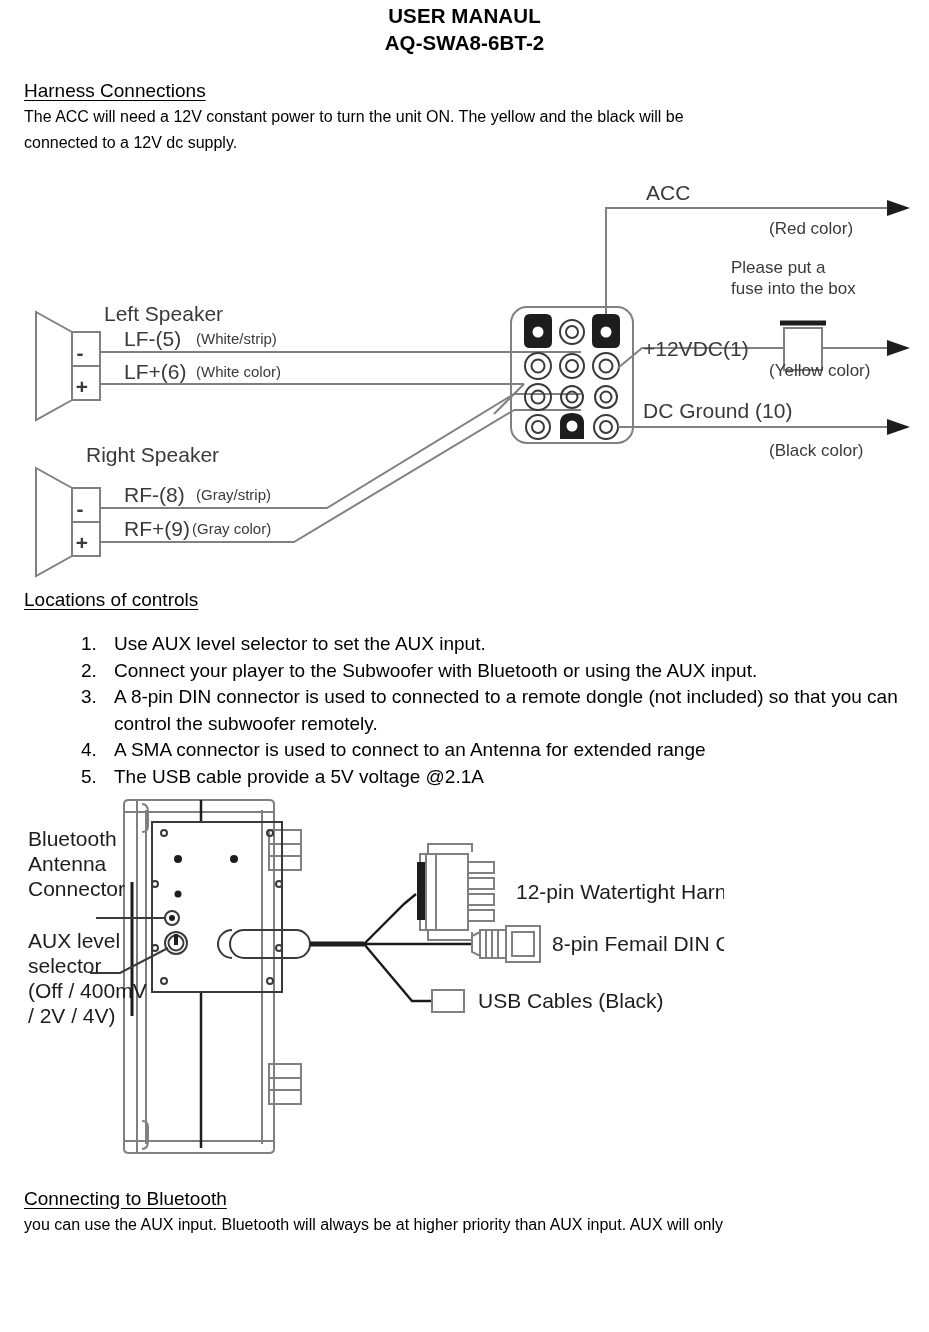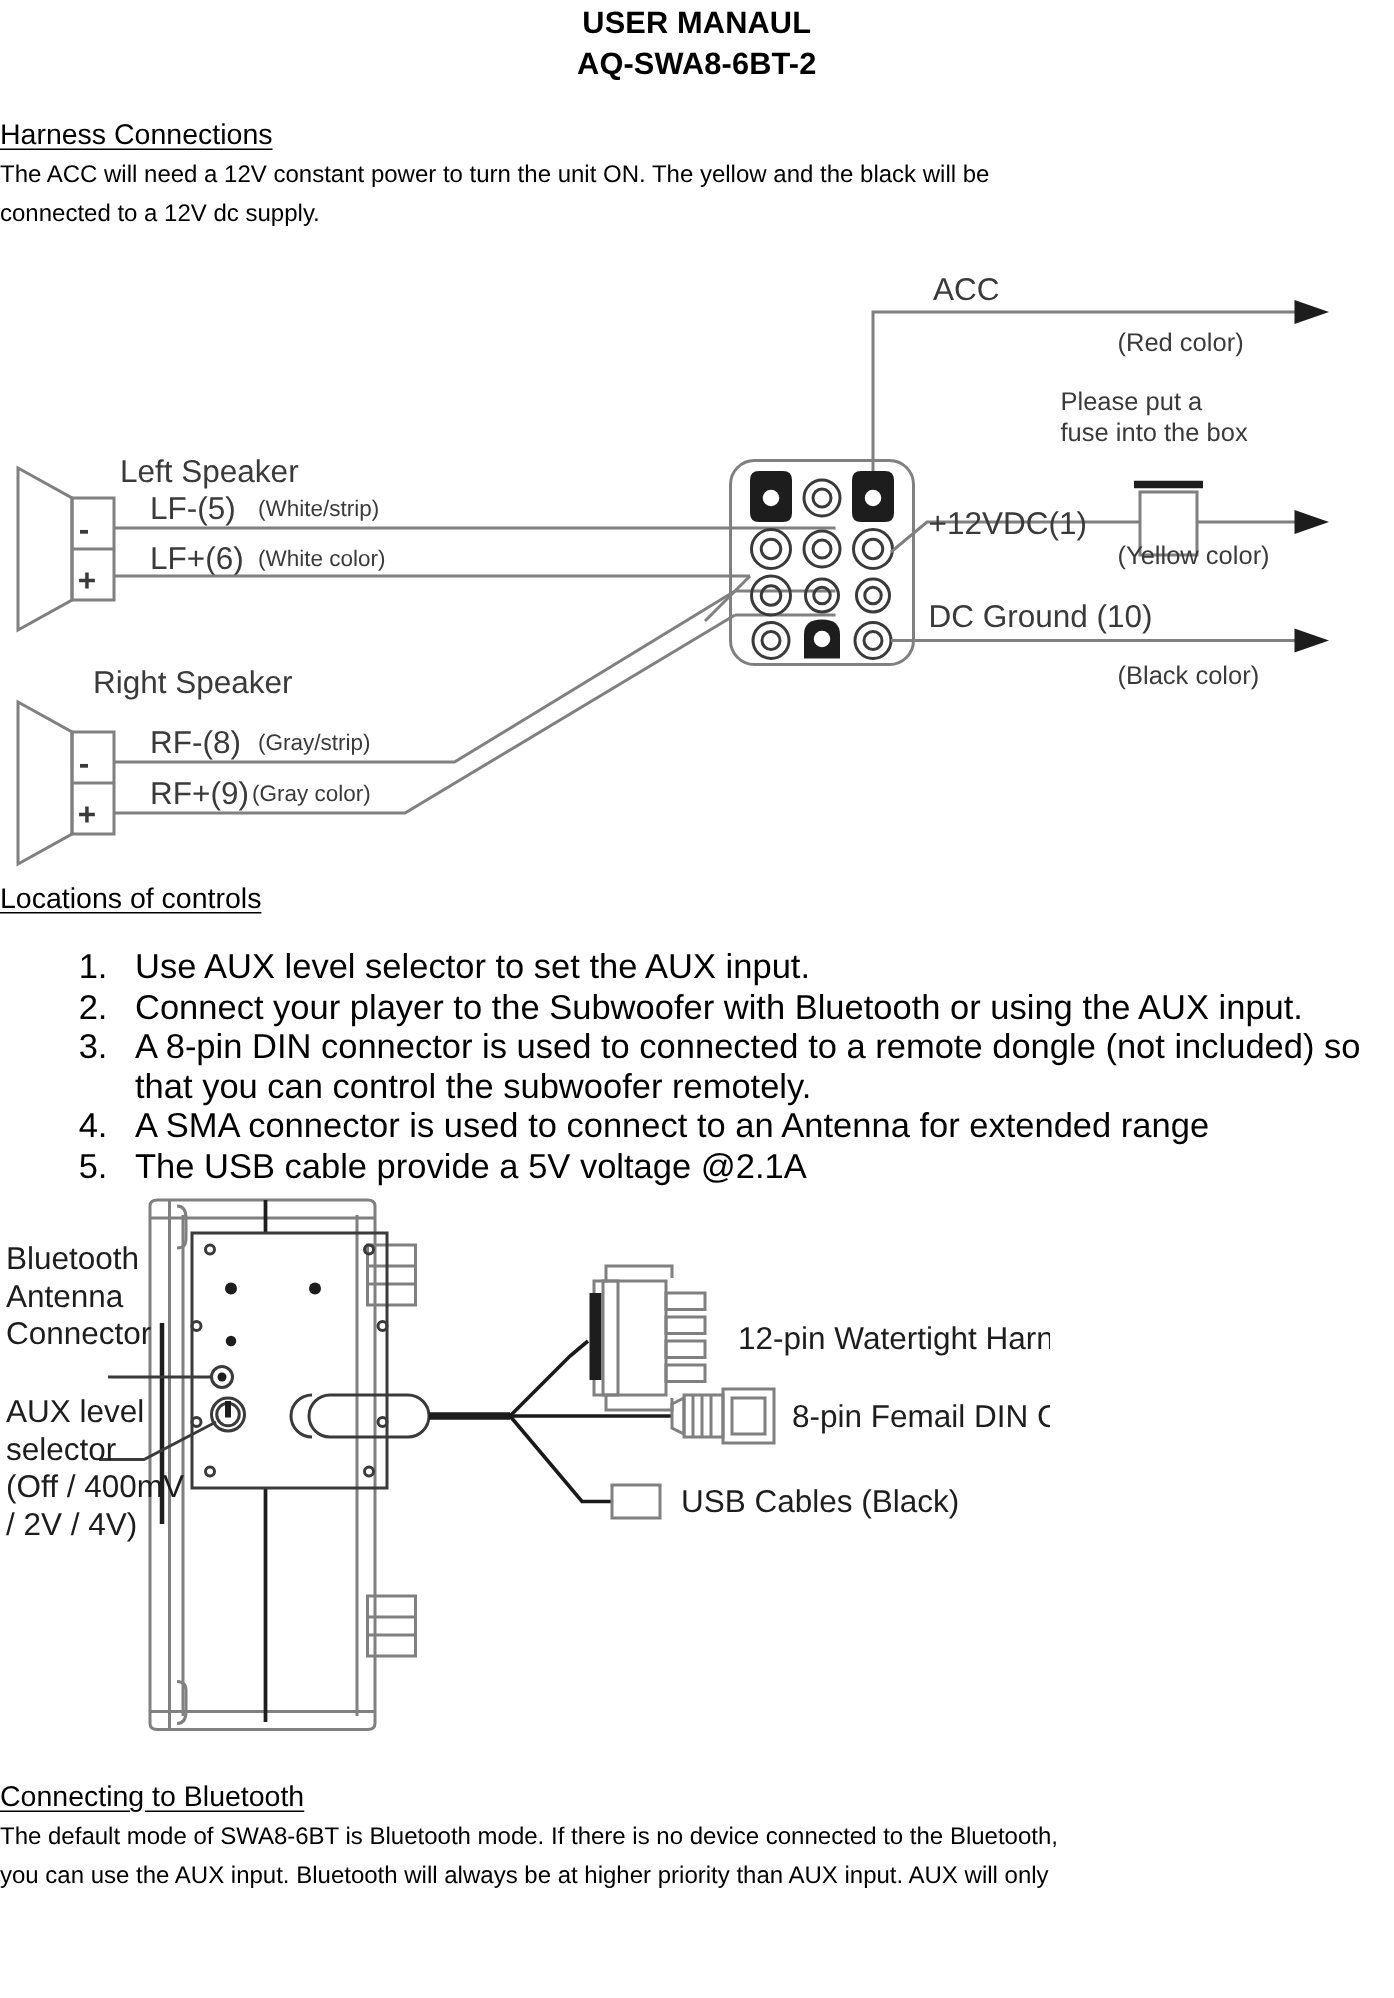--- a/index.html
+++ b/index.html
@@ -13,21 +13,21 @@
     font-family: "Liberation Sans", sans-serif;
     color: #000000;
     position: relative;
     overflow: hidden;
   }
   .page {
     position: relative;
     width: 929px;
     height: 1332px;
     box-sizing: border-box;
-    padding: 0 0;
+    padding: 0 24px;
   }
   .title-block {
     text-align: center;
     padding-top: 2px;
   }
   .title-line {
     font-weight: bold;
     font-size: 20.5px;
     line-height: 27px;
     letter-spacing: 0.1px;
@@ -50,21 +50,21 @@
     margin-top: 12px;
     width: 913px;
     height: 415px;
   }
   .block-locations {
     margin-top: 4px;
   }
   ol.controls {
     margin: 18px 0 0 0;
     padding-left: 78px;
-    font-size: 23px;
+    font-size: 19px;
     line-height: 26.5px;
   }
   ol.controls li {
     padding-left: 12px;
     margin-bottom: 0px;
   }
   .diagram-2 {
     margin-top: 6px;
     width: 700px;
     height: 370px;
@@ -301,17 +301,16 @@
     <g>
       <rect class="stroke-gray" x="408" y="194" width="32" height="22" fill="#ffffff"></rect>
     </g>
     <text class="dlabel dlabel-lg dlabel-blk" x="454" y="212" font-size="19">USB Cables (Black)</text>
   </svg>
 
   <div class="block-bt">
     <div>
       <span class="section-head">Connecting to Bluetooth</span>
     </div>
-    <div class="para">The default mode of SWA8-6BT is Bluetooth mode. If there is no device connected to the Bluetooth,</div>
     <div class="para">you can use the AUX input. Bluetooth will always be at higher priority than AUX input. AUX will only</div>
   </div>
 
 </div>
 
 </body></html>

